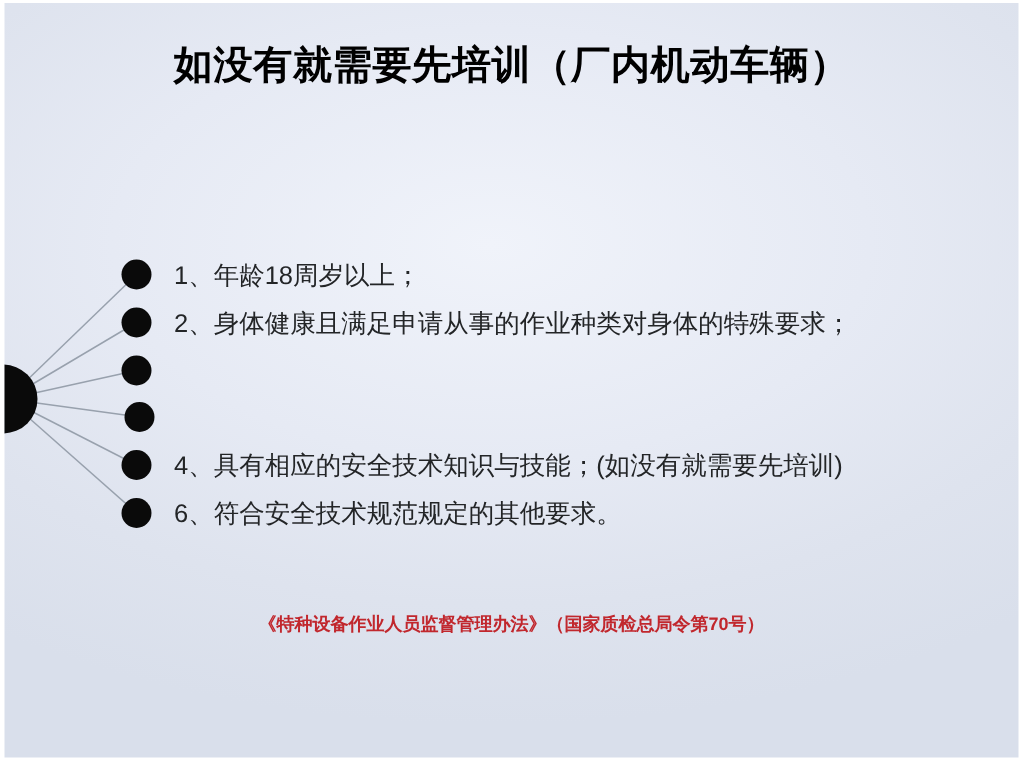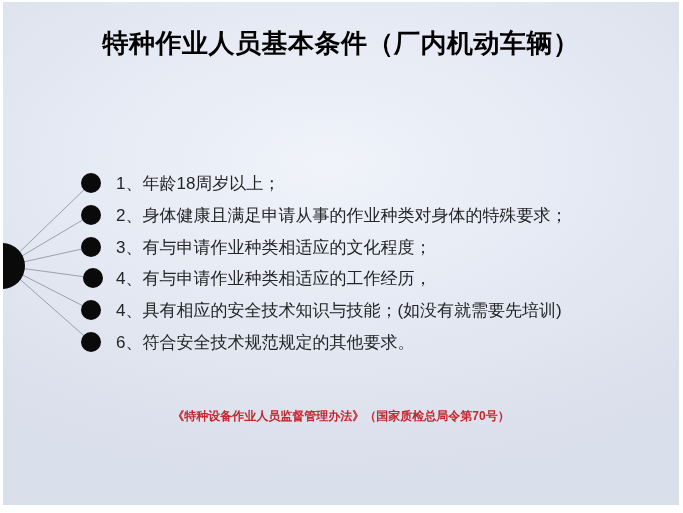--- a/index.html
+++ b/index.html
@@ -62,21 +62,21 @@
     color: #c1272d;
     white-space: nowrap;
   }
 </style>
 </head>
 <body>
 
 <div class="frame">
   <div class="slide">
 
-    <div class="title">特种作业人员基本条件（厂内机动车辆）</div>
+    <div class="title">如没有就需要先培训（厂内机动车辆）</div>
 
     <svg class="connector-layer" viewBox="0 0 676 503" xmlns="http://www.w3.org/2000/svg">
       <g stroke="#98a1ad" stroke-width="1">
         <line x1="2" y1="264" x2="88" y2="181"></line>
         <line x1="2" y1="264" x2="88" y2="213"></line>
         <line x1="2" y1="264" x2="88" y2="245"></line>
         <line x1="2" y1="264" x2="90" y2="276"></line>
         <line x1="2" y1="264" x2="88" y2="308"></line>
         <line x1="2" y1="264" x2="88" y2="340"></line>
       </g>
@@ -86,21 +86,19 @@
         <circle cx="88" cy="213" r="10"></circle>
         <circle cx="88" cy="245" r="10"></circle>
         <circle cx="90" cy="276" r="10"></circle>
         <circle cx="88" cy="308" r="10"></circle>
         <circle cx="88" cy="340" r="10"></circle>
       </g>
     </svg>
 
     <div class="item item-1">1、年龄18周岁以上；</div>
     <div class="item item-2">2、身体健康且满足申请从事的作业种类对身体的特殊要求；</div>
-    <div class="item item-3">3、有与申请作业种类相适应的文化程度；</div>
-    <div class="item item-4">4、有与申请作业种类相适应的工作经历，</div>
     <div class="item item-5">4、具有相应的安全技术知识与技能；(如没有就需要先培训)</div>
     <div class="item item-6">6、符合安全技术规范规定的其他要求。</div>
 
     <div class="footer-ref">《特种设备作业人员监督管理办法》（国家质检总局令第70号）</div>
 
   </div>
 </div>
 
 </body></html>

